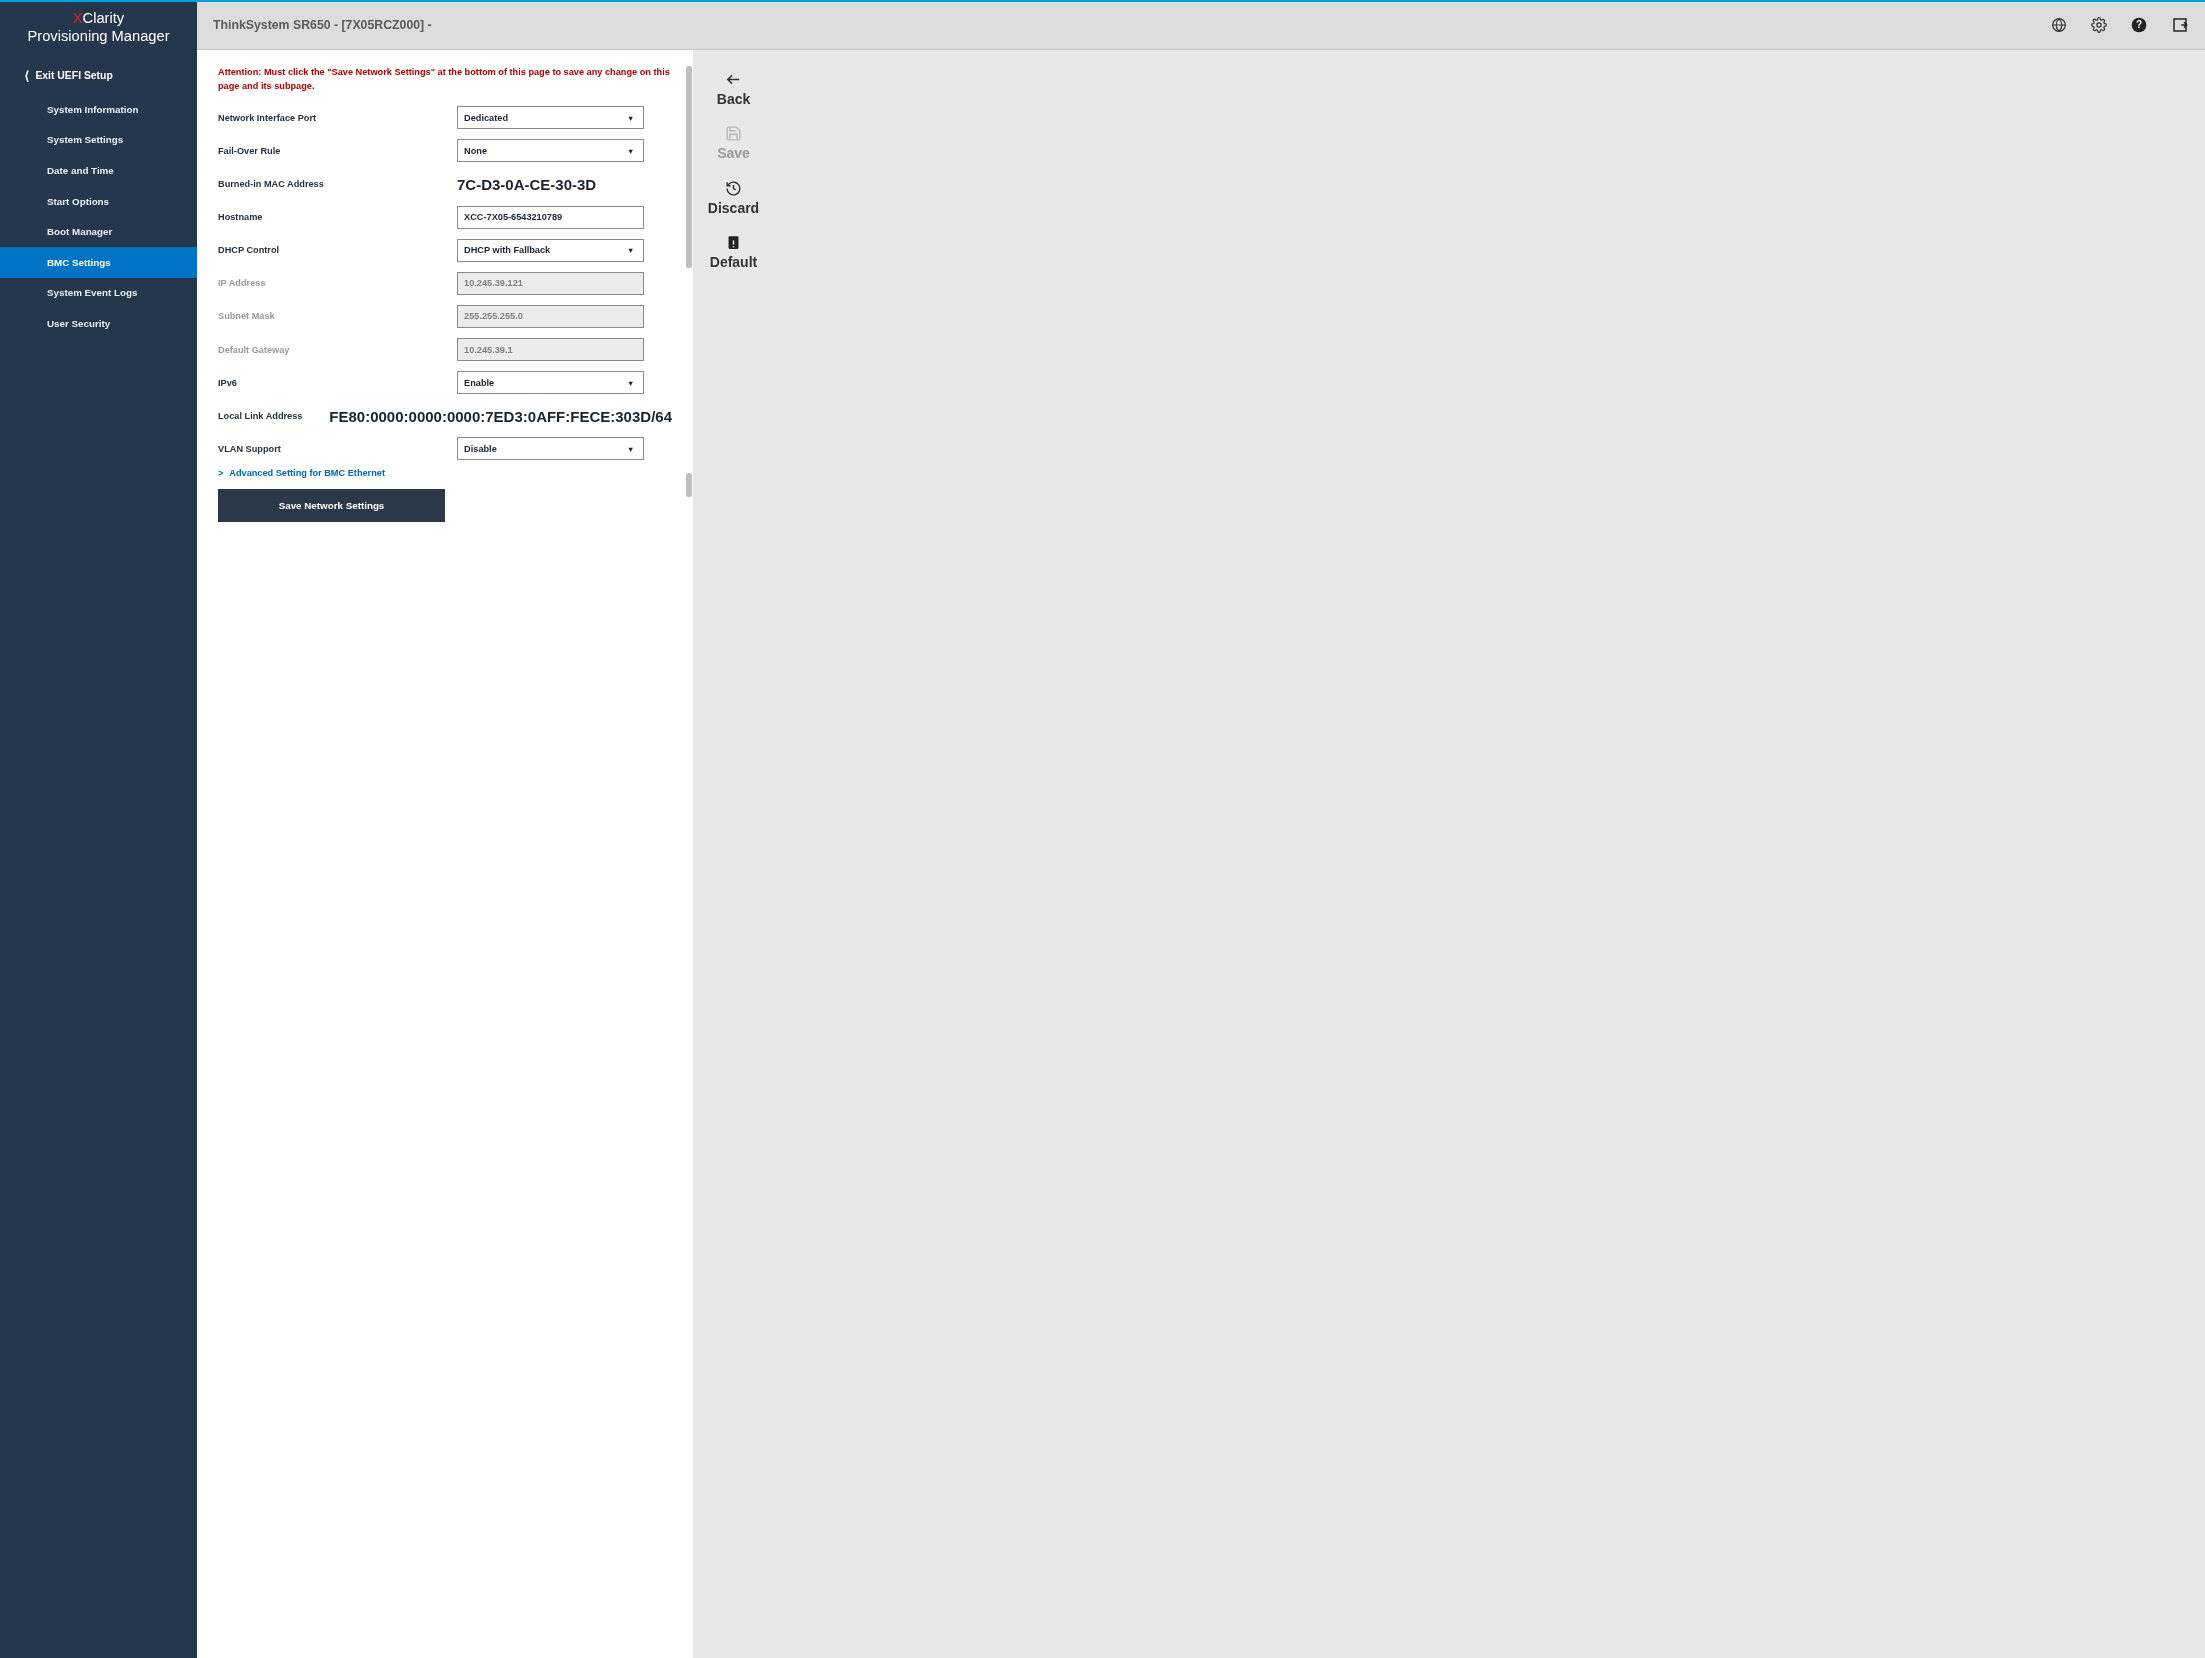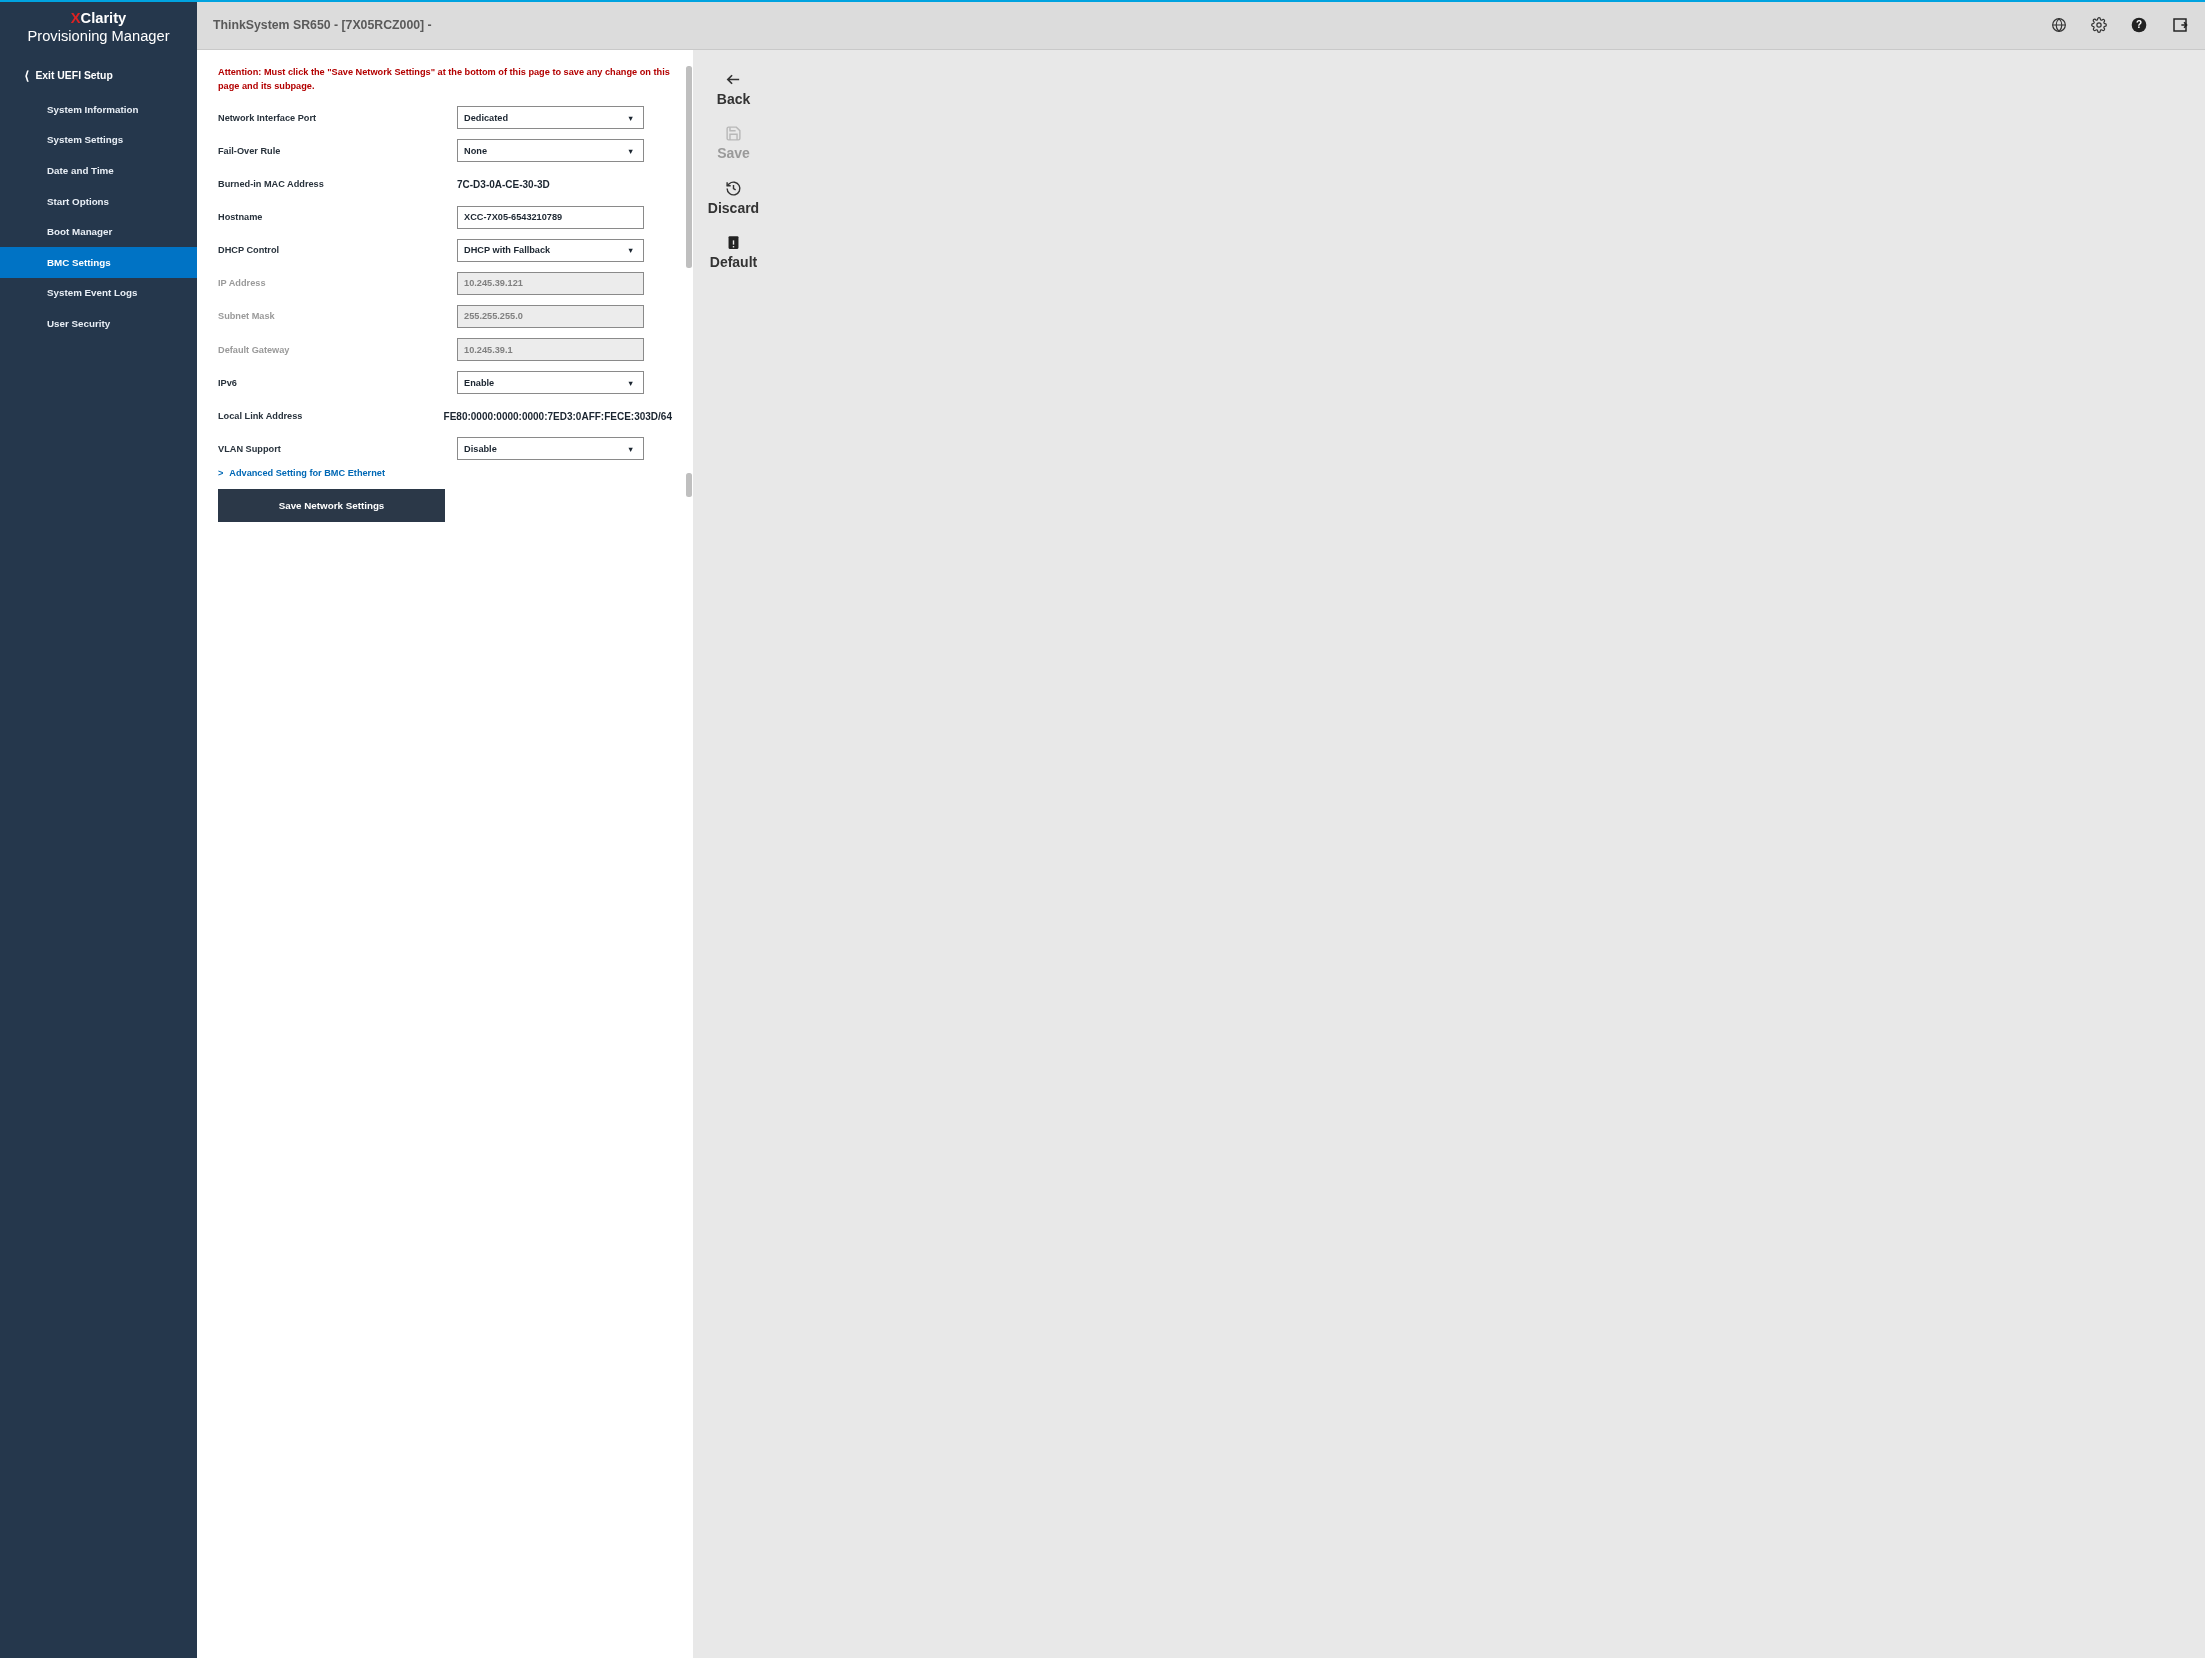--- a/index.html
+++ b/index.html
@@ -29,21 +29,21 @@
     flex-direction: column;
     flex-shrink: 0;
   }
   .brand {
     text-align: center;
     padding: 8.6px 6.1px 9.8px;
     line-height: 1.2;
   }
   .brand-top {
     font-size: 14.7px;
-    font-weight: 700;
+    font-weight: 400;
   }
   .brand-x { color: #d22; }
   .brand-sub {
     font-size: 14.7px;
     font-weight: 400;
   }
   .exit-row {
     display: flex;
     align-items: center;
     gap: 6.1px;
@@ -178,21 +178,21 @@
     font-size: 9.2px;
     font-weight: 600;
     color: #1b2530;
     background: transparent;
   }
   .text-input.disabled {
     background: #ececec;
   }
   .text-input.disabled input { color: #808080; }
   .static-value {
-    font-size: 10px;
+    font-size: 15px;
     font-weight: 700;
     color: #1b2530;
     padding-top: 1.2px;
   }
   .static-value.wide {
     max-width: none;
     flex: 1;
   }
   .adv-link {
     color: #0068b5;

